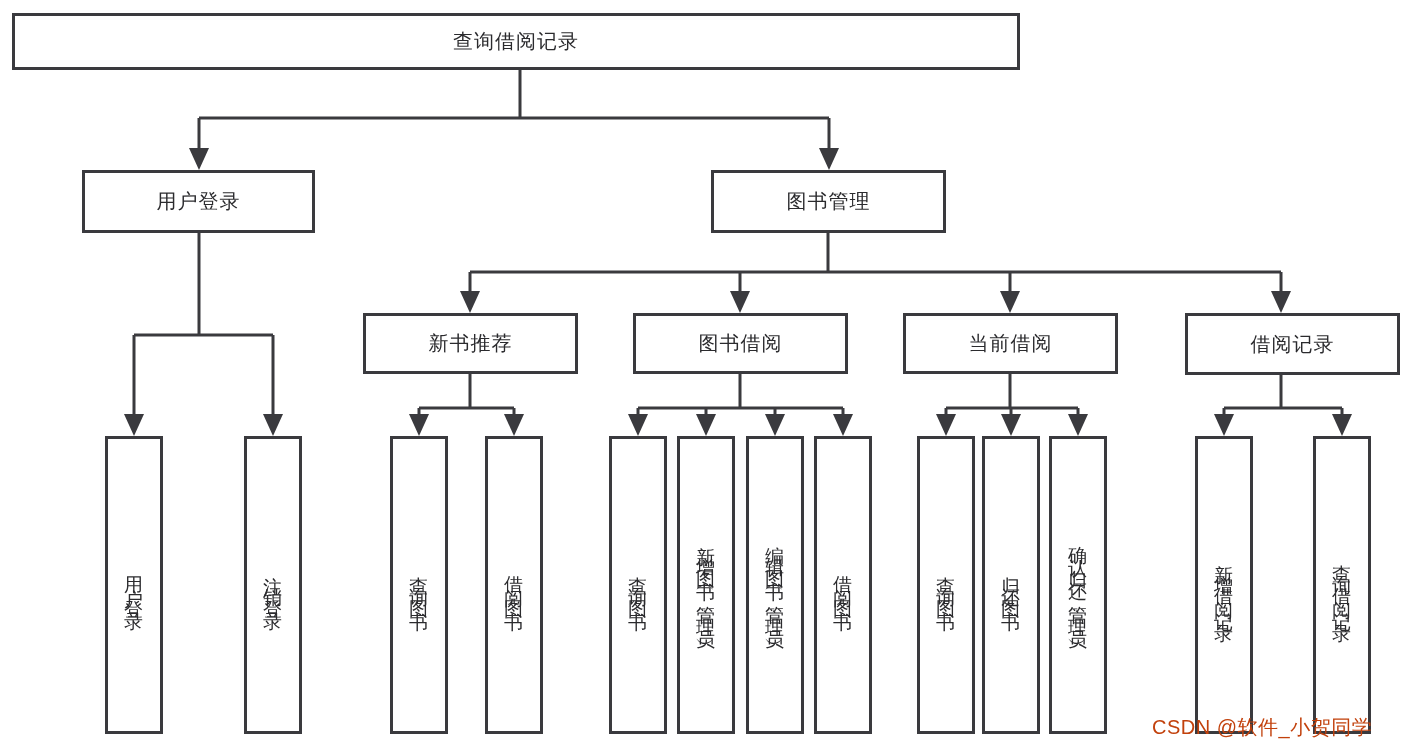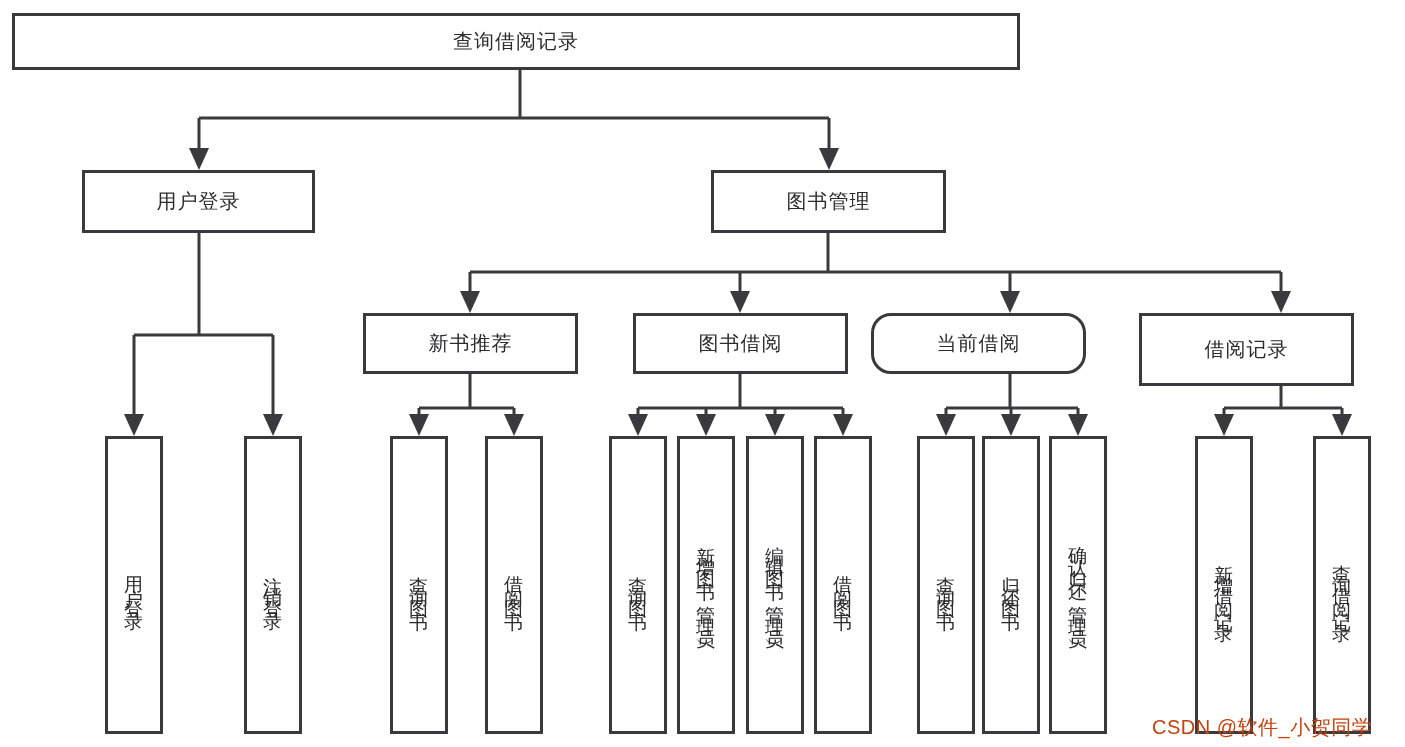--- a/index.html
+++ b/index.html
@@ -103,22 +103,22 @@
     </g>
   </svg>
 
   <div class="node hbox" style="left:12px; top:13px; width:1008px; height:57px;">查询借阅记录</div>
 
   <div class="node hbox" style="left:82px; top:170px; width:233px; height:63px;">用户登录</div>
   <div class="node hbox" style="left:711px; top:170px; width:235px; height:63px;">图书管理</div>
 
   <div class="node hbox" style="left:363px; top:313px; width:215px; height:61px;">新书推荐</div>
   <div class="node hbox" style="left:633px; top:313px; width:215px; height:61px;text-align:right;">图书借阅</div>
-  <div class="node hbox" style="left:871px; top:313px; width:215px; height:61px;border-radius:20px;">当前借阅</div>
-  <div class="node hbox" style="left:1139px; top:313px; width:215px; height:73px;">借阅记录</div>
+  <div class="node hbox" style="left:903px; top:313px; width:215px; height:61px;">当前借阅</div>
+  <div class="node hbox" style="left:1185px; top:313px; width:215px; height:62px;">借阅记录</div>
 
   <div class="node vbox" style="left:105px; top:436px; width:58px; height:298px;">
     <span class="vlabel">用户登录</span>
   </div>
   <div class="node vbox" style="left:244px; top:436px; width:58px; height:298px;">
     <span class="vlabel">注销登录</span>
   </div>
 
   <div class="node vbox" style="left:390px; top:436px; width:58px; height:298px;">
     <span class="vlabel">查询图书</span>

